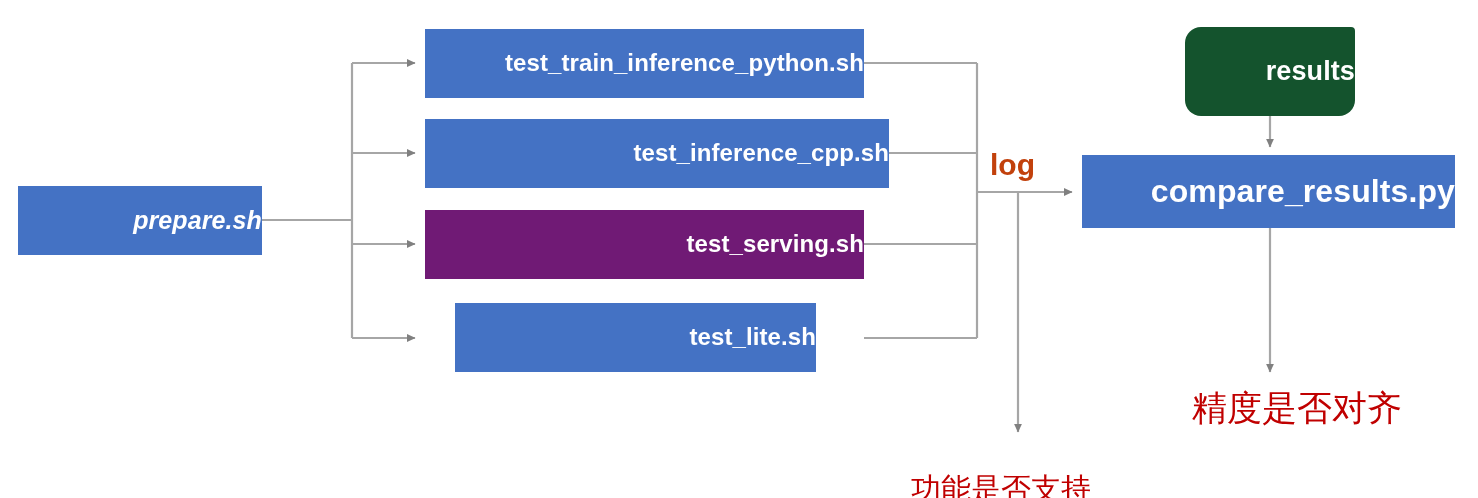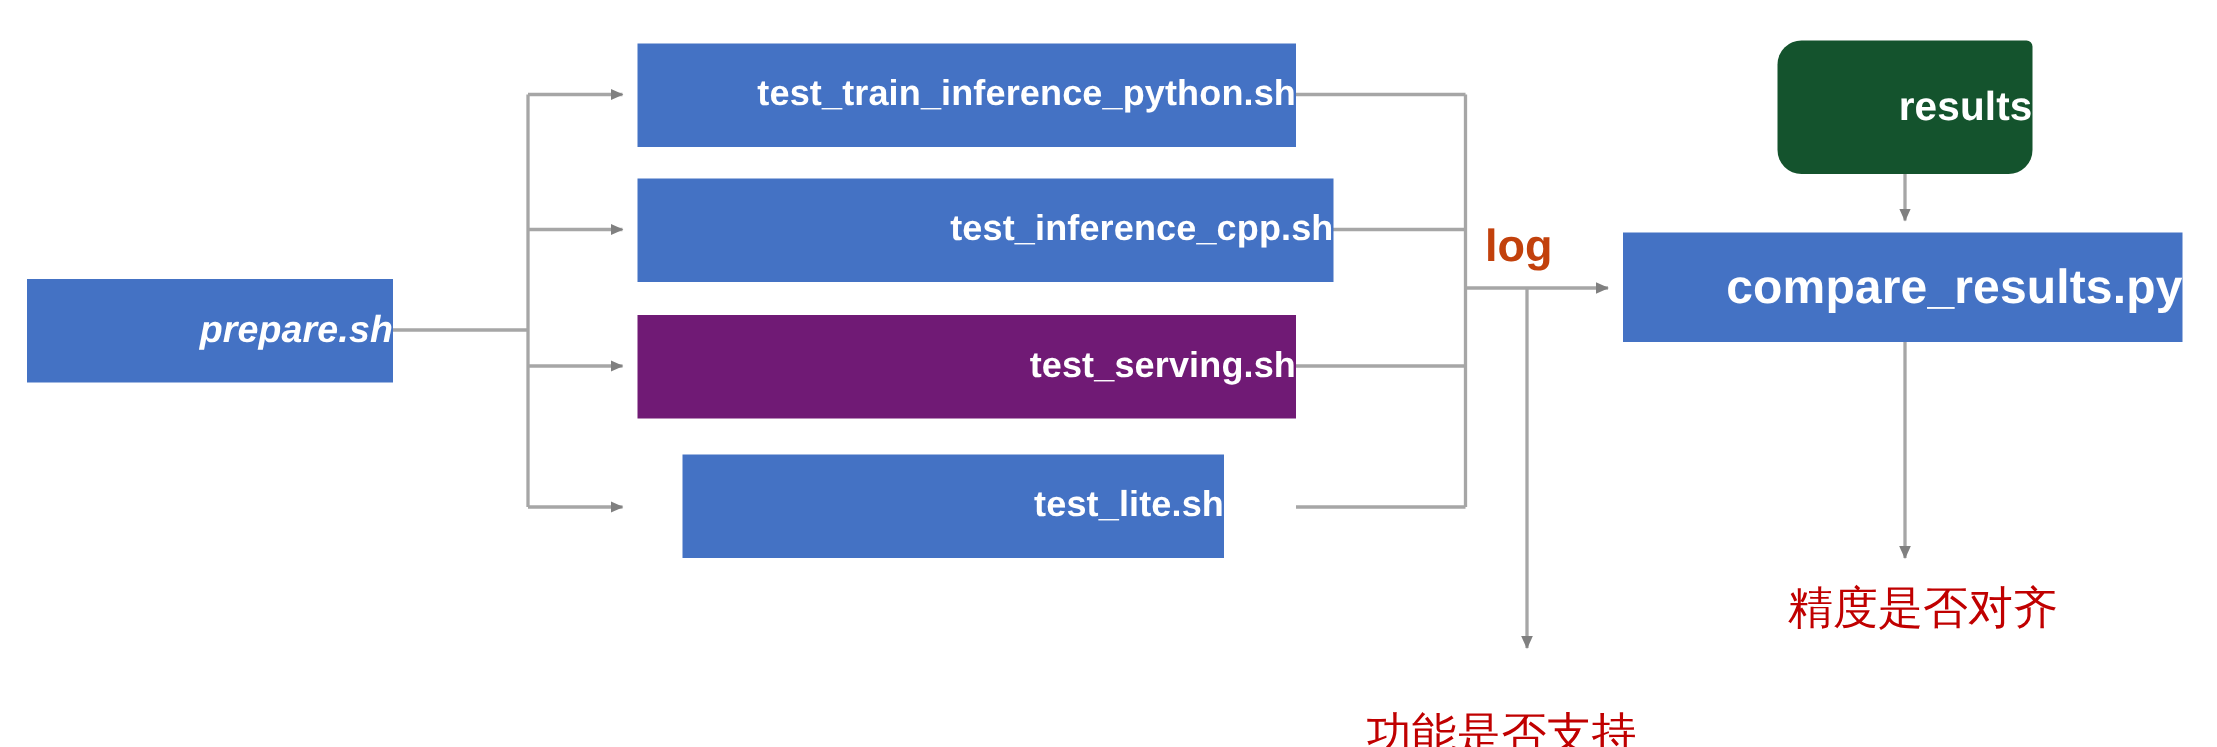--- a/index.html
+++ b/index.html
@@ -61,21 +61,21 @@
   }
   #label-log { left: 990px; top: 148px; font-size: 30px; }
 
   .note {
     position: absolute;
     color: #C00000;
     font-weight: normal;
     white-space: nowrap;
   }
   #note-function  { left: 911px;  top: 445px; font-size: 30px; margin-top: 24px; }
-  #note-precision { left: 1192px; top: 385px; font-size: 30px; }
+  #note-precision { left: 1192px; top: 385px; font-size: 35px; }
 </style>
 </head>
 <body>
 
 <div id="canvas">
 
   <svg id="wires" viewBox="0 0 1478 498" xmlns="http://www.w3.org/2000/svg">
     <defs>
       <marker id="arrowhead" markerWidth="9" markerHeight="9" refX="8" refY="4.5" orient="auto" markerUnits="userSpaceOnUse">
         <path d="M0,0.6 L8.6,4.5 L0,8.4 z" fill="#808080"></path>

